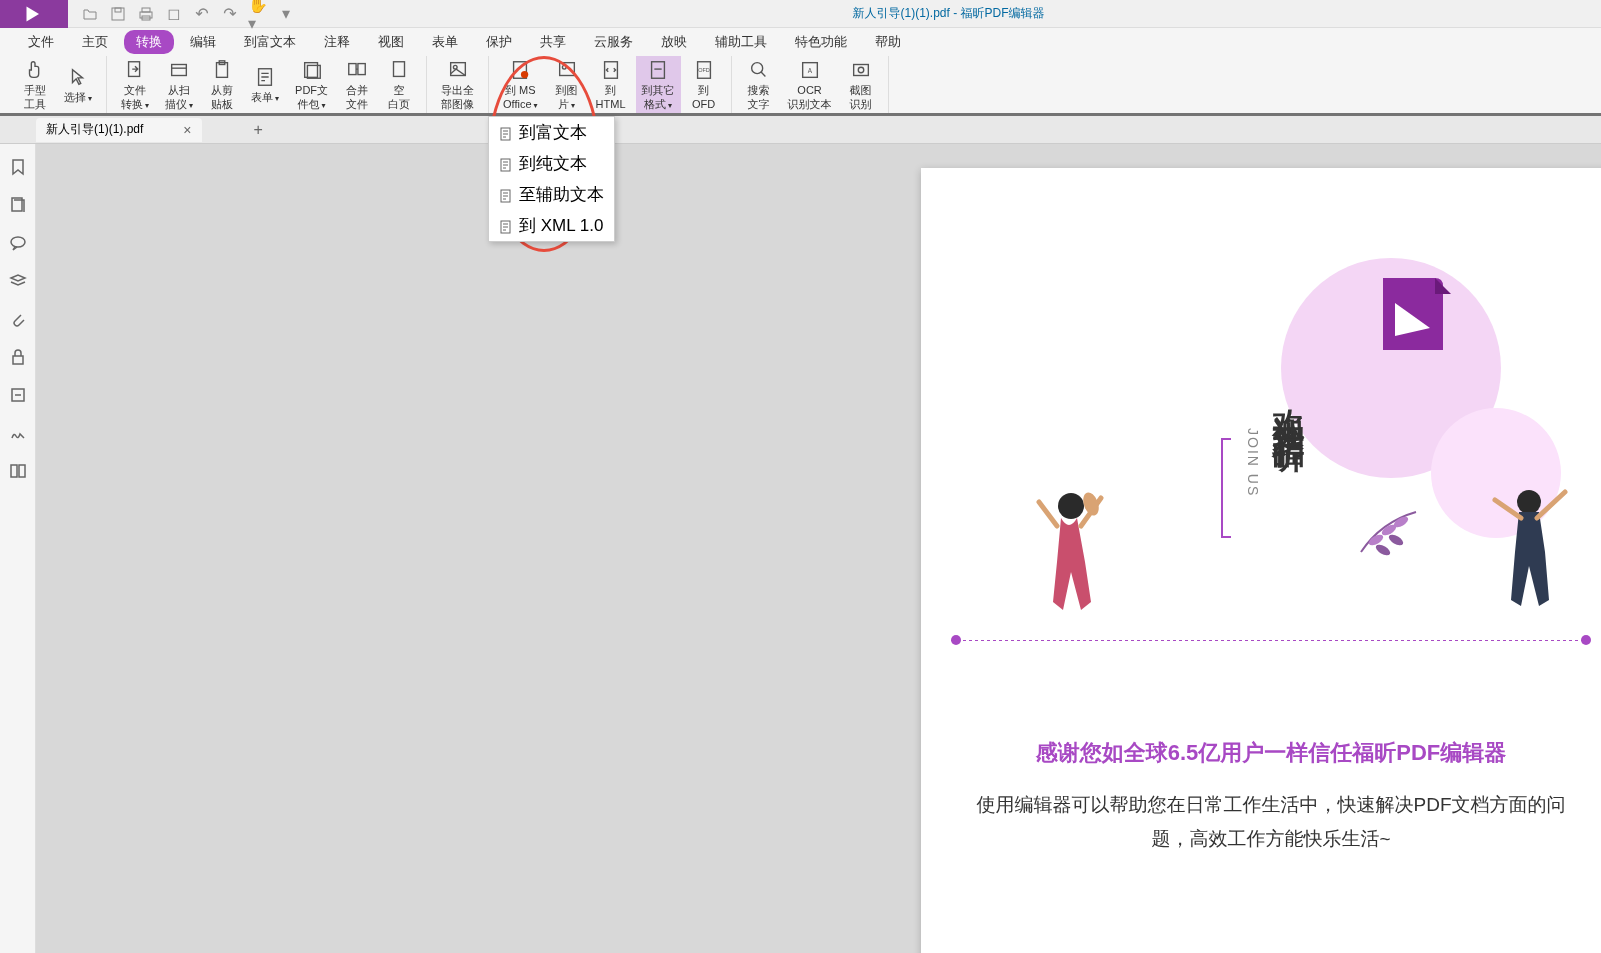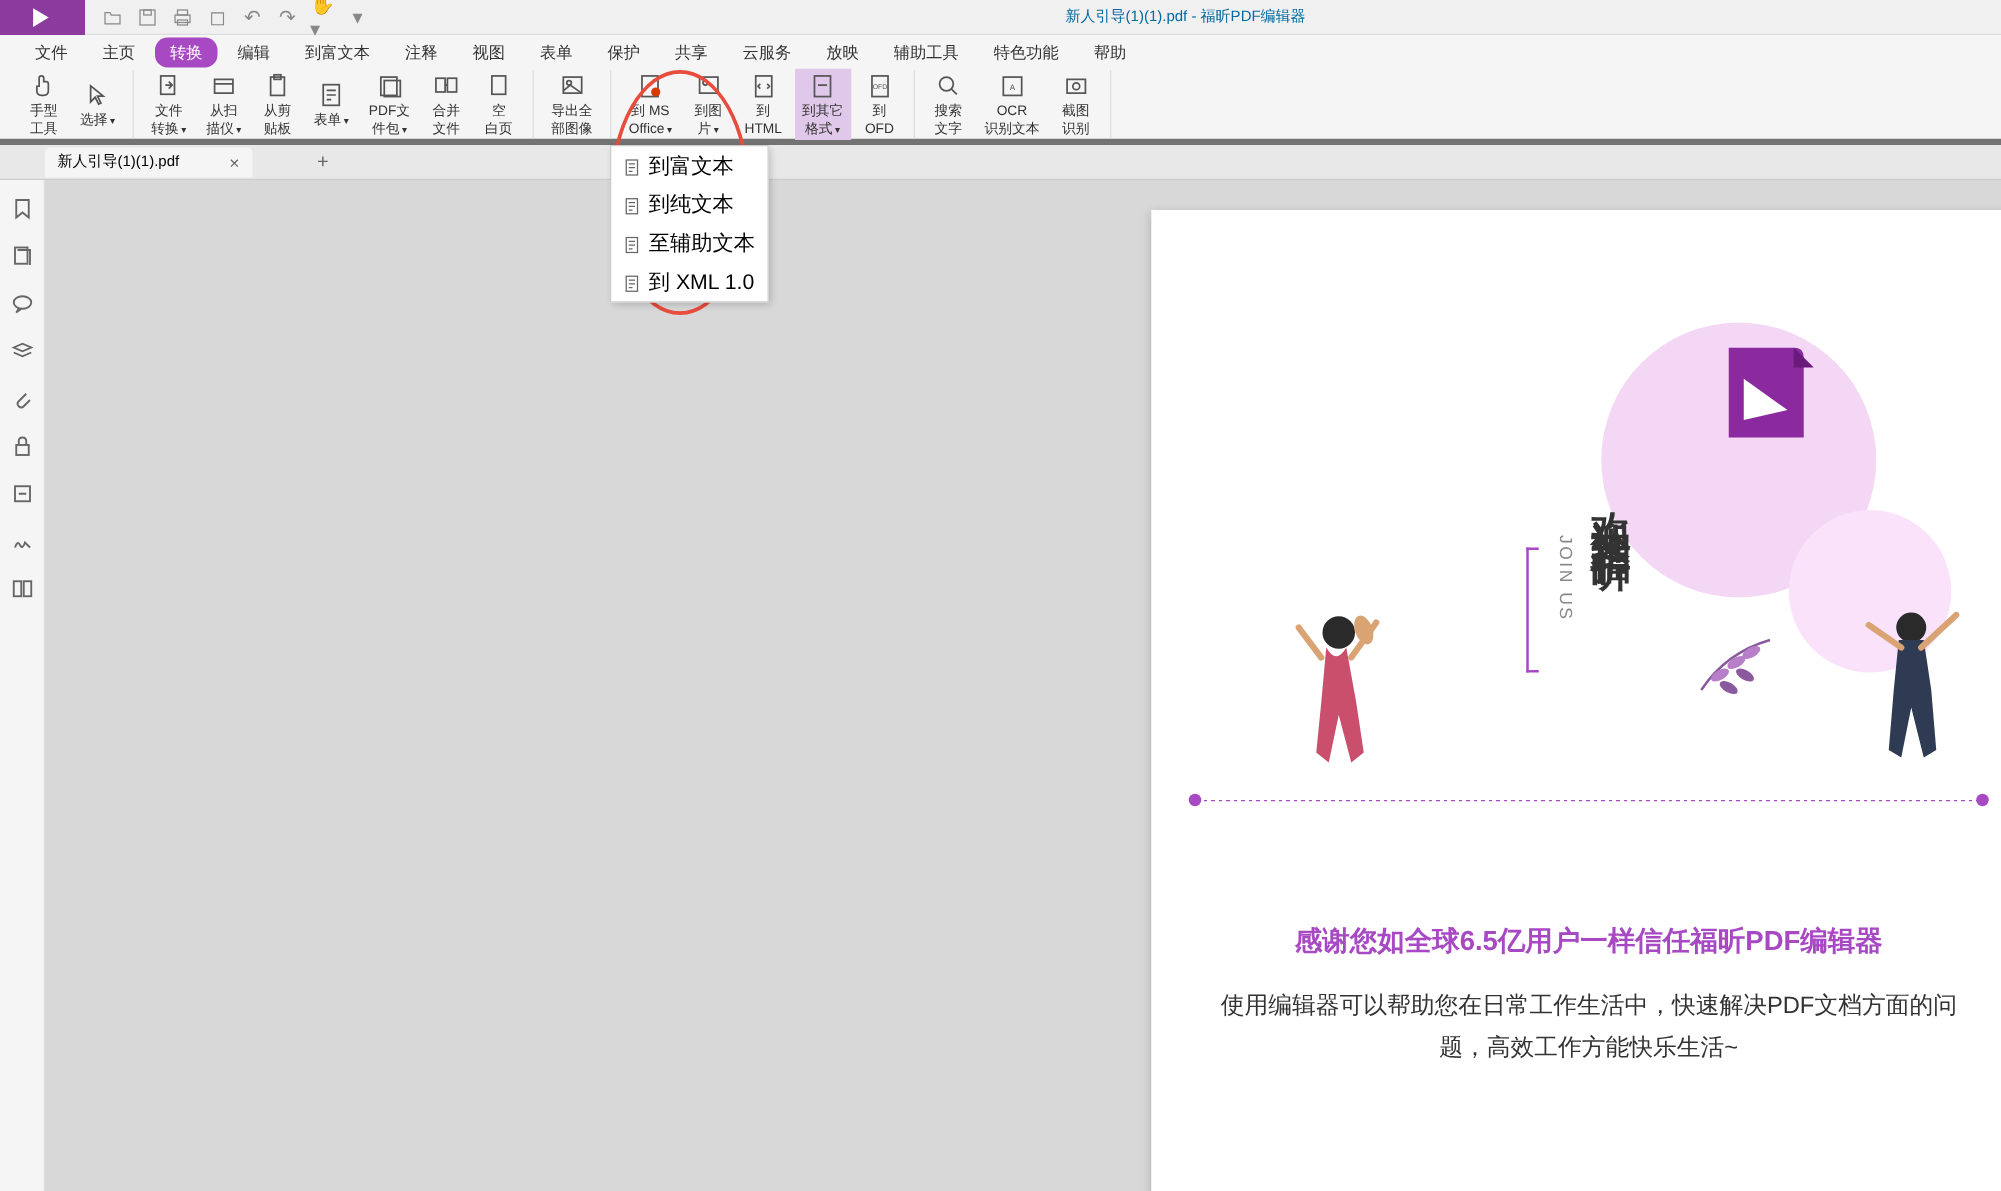--- a/index.html
+++ b/index.html
@@ -9,21 +9,21 @@
     .app-logo { width: 68px; height: 28px; background: #8b3a9e; display: flex; align-items: center; justify-content: center; }
     .app-logo svg { width: 20px; height: 20px; }
     .quick-toolbar { display: flex; gap: 8px; margin-left: 12px; align-items: center; }
     .quick-btn { width: 20px; height: 20px; display: flex; align-items: center; justify-content: center; cursor: pointer; color: #888; }
     .window-title { flex: 1; text-align: center; font-size: 12px; color: #0369a1; }
     
     .menu-bar { background: #f5f5f5; height: 28px; display: flex; align-items: center; padding: 0 16px; gap: 4px; }
     .menu-item { padding: 3px 12px; font-size: 13px; color: #333; cursor: pointer; border-radius: 10px; }
     .menu-item.active { background: #a849c4; color: white; }
     
-    .ribbon { background: #f5f5f5; height: 60px; display: flex; align-items: center; padding: 0 8px; border-bottom: 5px solid #737373; }
+    .ribbon { background: #f5f5f5; height: 60px; display: flex; align-items: center; padding: 0 8px; border-bottom: 3px solid #737373; }
     .ribbon-group { display: flex; border-right: 1px solid #ddd; padding: 0 8px; height: 100%; align-items: center; gap: 4px; }
     .ribbon-btn { display: flex; flex-direction: column; align-items: center; justify-content: center; padding: 2px 6px; cursor: pointer; min-width: 38px; }
     .ribbon-btn.highlighted { background: #e0c8ea; }
     .ribbon-icon { width: 24px; height: 24px; display: flex; align-items: center; justify-content: center; color: #555; margin-bottom: 2px; }
     .ribbon-label { font-size: 11px; color: #333; text-align: center; line-height: 1.2; white-space: nowrap; }
     .ribbon-dropdown::after { content: "▾"; font-size: 8px; margin-left: 2px; }
     
     .tabs-bar { background: #e8e8e8; height: 28px; display: flex; align-items: center; padding-left: 36px; border-bottom: 1px solid #ccc; gap: 36px; }
     .tab { background: #f5f5f5; height: 24px; display: flex; align-items: center; padding: 0 10px; font-size: 12px; border-radius: 4px 4px 0 0; gap: 40px; }
     .tab-close { cursor: pointer; font-size: 14px; color: #666; }

